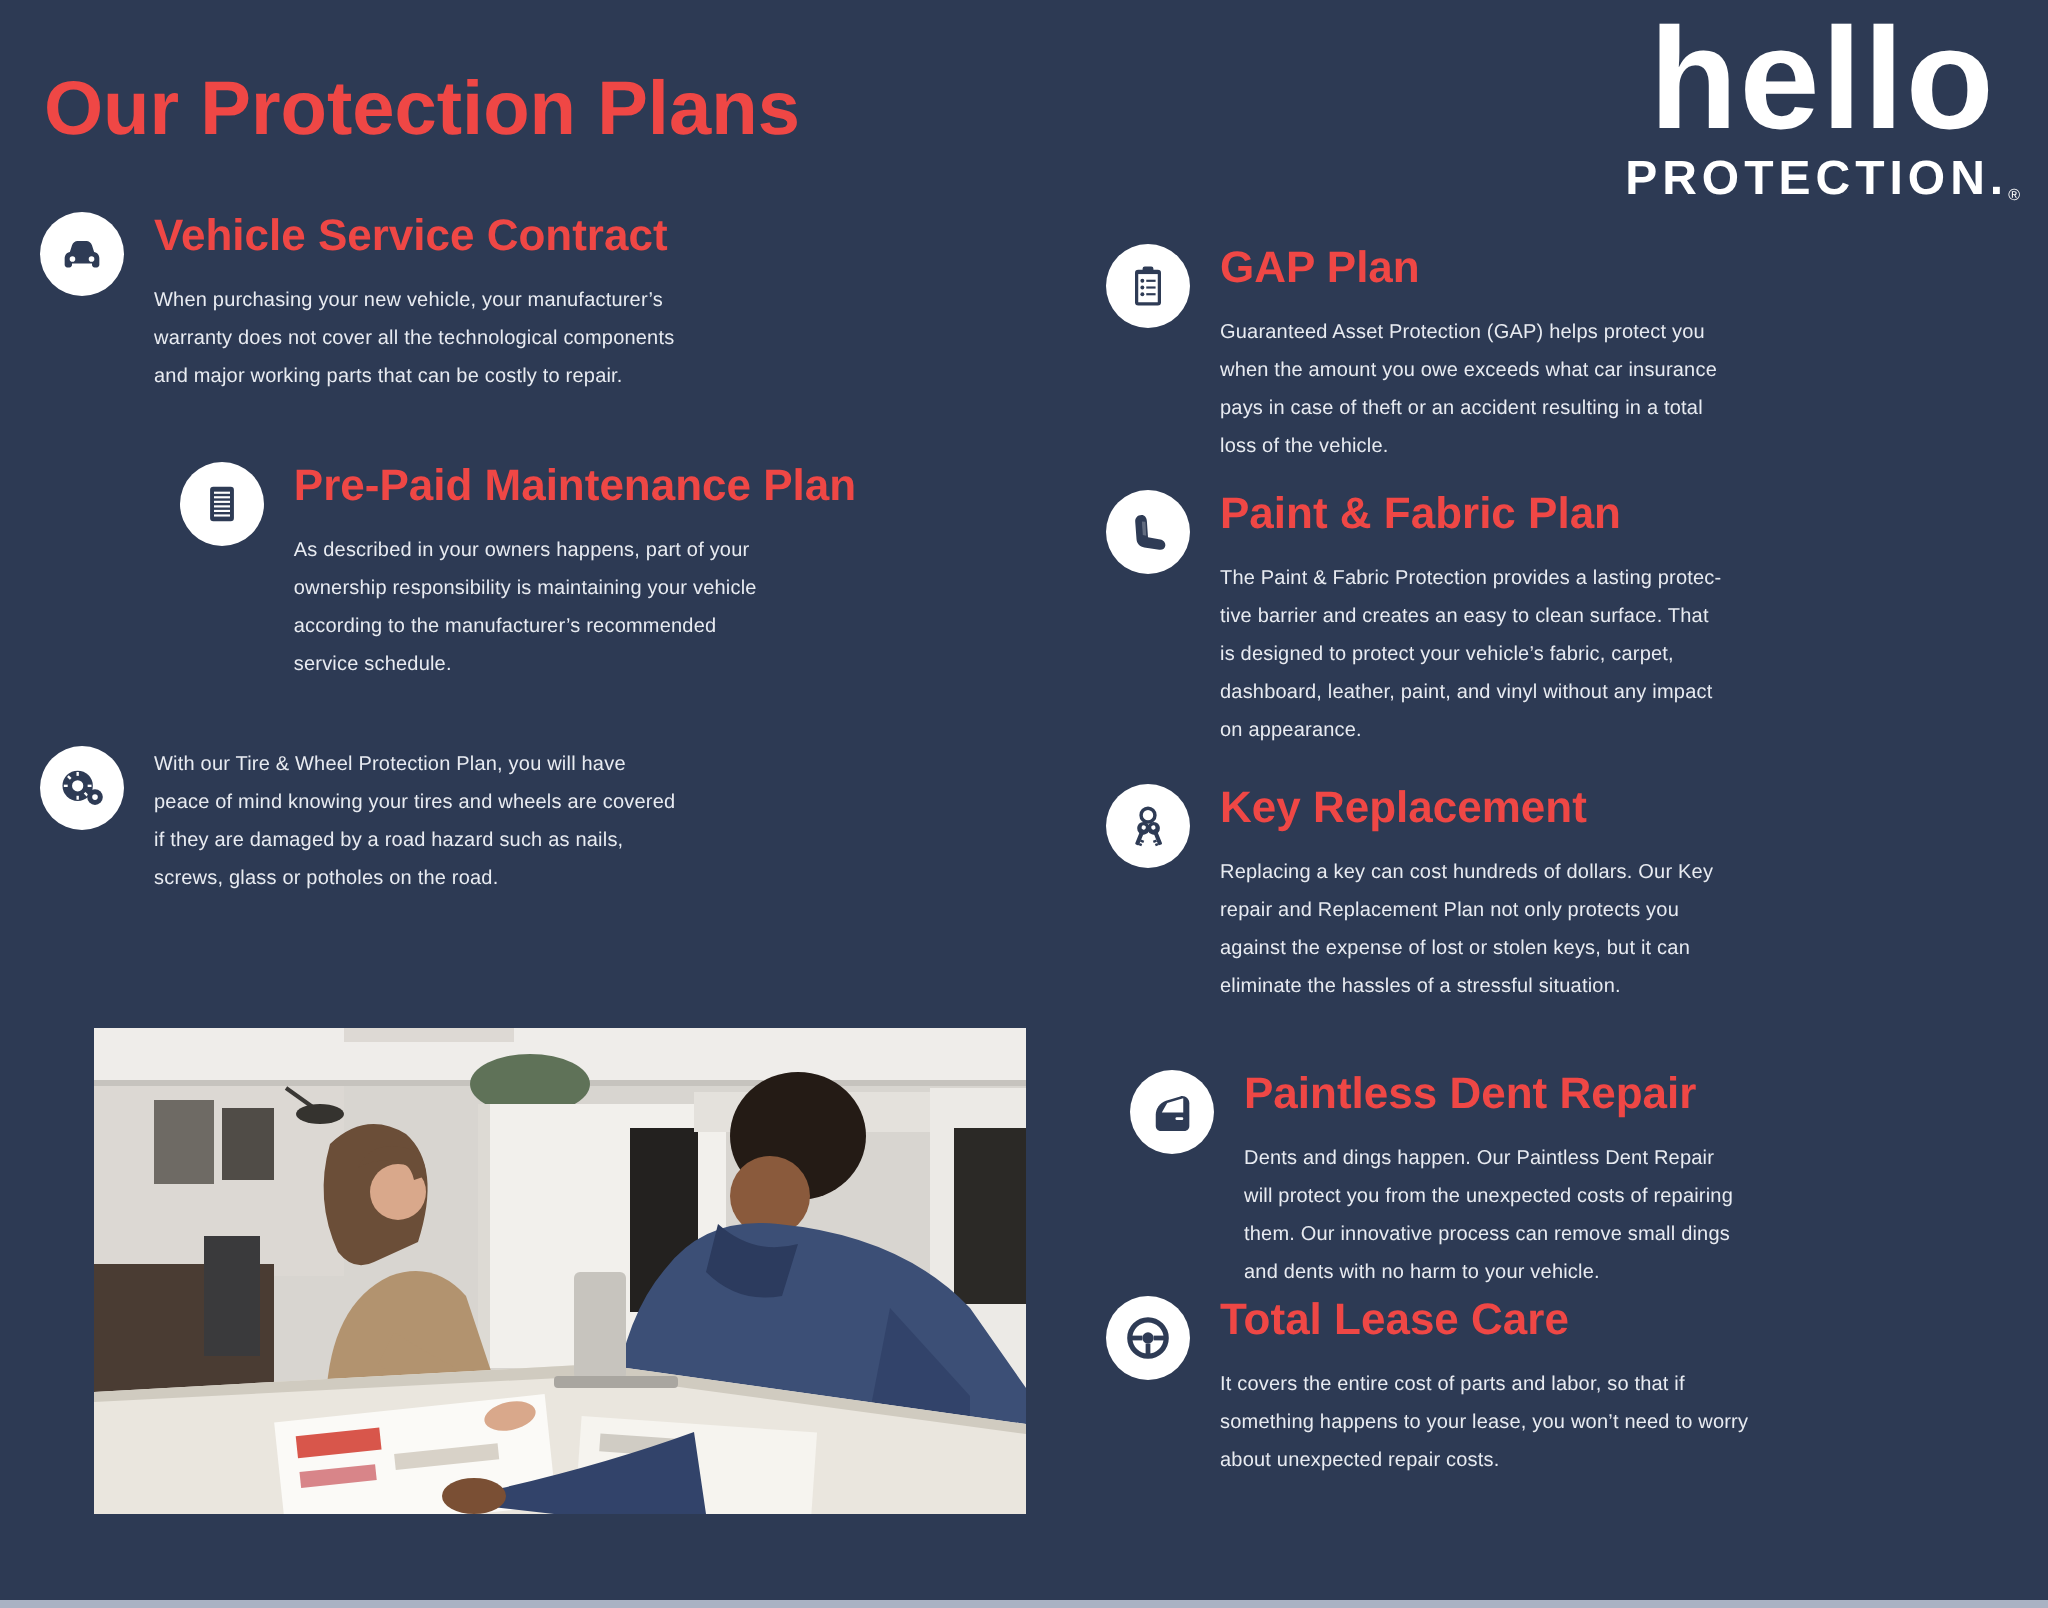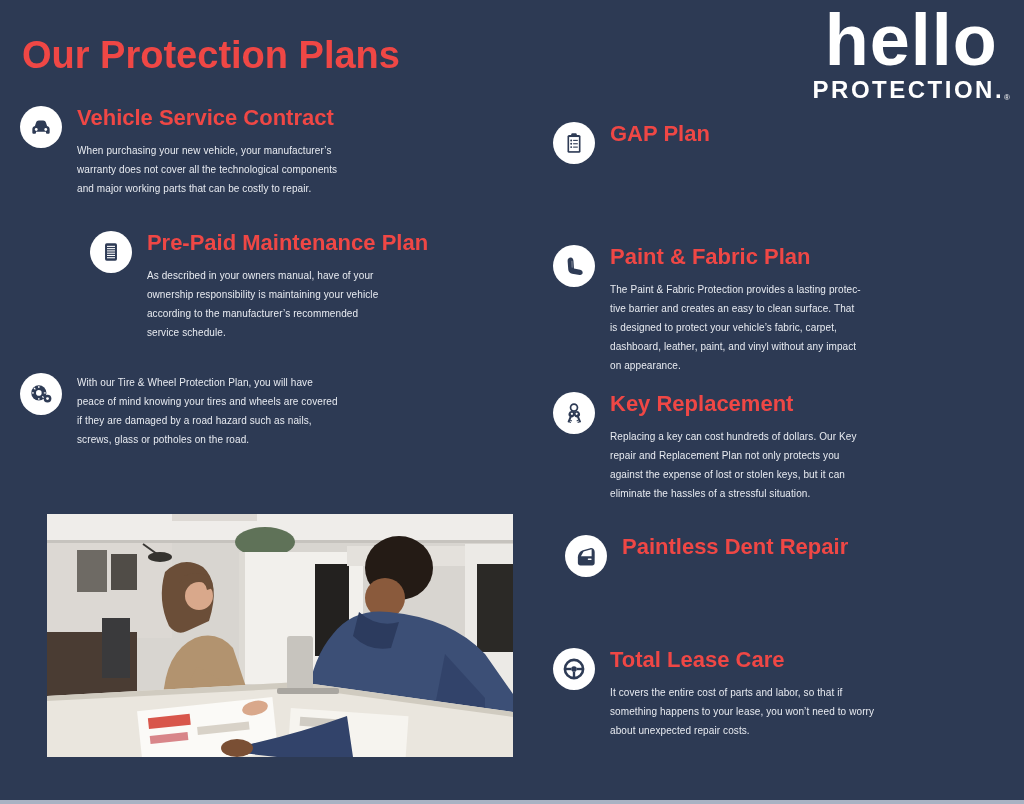--- a/index.html
+++ b/index.html
@@ -67,21 +67,21 @@
             <line x1="8.3" y1="8.9" x2="15.7" y2="8.9"></line>
           <line x1="8.3" y1="11" x2="15.7" y2="11"></line>
             <line x1="8.3" y1="13.1" x2="15.7" y2="13.1"></line>
           <line x1="8.3" y1="15.2" x2="15.7" y2="15.2"></line>
             <line x1="8.3" y1="17.3" x2="15.7" y2="17.3"></line>
         </g>
       </svg>
     </span>
     <div class="plan-text">
       <h3>Pre-Paid Maintenance Plan</h3>
-      <p>As described in your owners manual, have of your
+      <p>As described in your owners happens, part of your
 ownership responsibility is maintaining your vehicle
 according to the manufacturer’s recommended
 service schedule.</p>
     </div>
   </div>
 
   <div class="plan-item col-left" style="left:20px;top:373px;">
     <span class="icon-circle">
       <svg width="26" height="26" viewBox="0 0 24 24">
         <circle cx="10" cy="11" r="7" fill="#2e3b55"></circle>
@@ -167,20 +167,24 @@
             <rect x="11.2" y="9.1" width="4.3" height="1"></rect>
           <circle cx="9.4" cy="12.7" r="0.9"></circle>
             <rect x="11.2" y="12.2" width="4.3" height="1"></rect>
           <circle cx="9.4" cy="15.8" r="0.9"></circle>
             <rect x="11.2" y="15.3" width="4.3" height="1"></rect>
         </g>
       </svg>
     </span>
     <div class="plan-text">
       <h3>GAP Plan</h3>
+      <p>Guaranteed Asset Protection (GAP) helps protect you
+when the amount you owe exceeds what car insurance
+pays in case of theft or an accident resulting in a total
+loss of the vehicle.</p>
     </div>
   </div>
 
   <div class="plan-item col-right" style="left:553px;top:392px;">
     <span class="icon-circle">
       <svg width="26" height="26" viewBox="0 0 24 24">
         <circle cx="12" cy="7" r="3.2" fill="none" stroke="#2e3b55" stroke-width="1.6"></circle>
         <g fill="#2e3b55" transform="rotate(22 9.5 14)">
           <circle cx="9.5" cy="13" r="2.9"></circle>
             <circle cx="9.5" cy="12.6" r="1" fill="#ffffff"></circle>
@@ -226,20 +230,24 @@
   <div class="plan-item col-right" style="left:565px;top:525px;margin-top:10px;">
     <span class="icon-circle">
       <svg width="26" height="26" viewBox="0 0 24 24">
         <path fill="#2e3b55" d="M4.5 18.5v-5.2c0-2.9 1.9-5.6 4.7-6.5l6.6-2c2.1-.6 4.2 1 4.2 3.2v10.5c0 1.3-1 2.3-2.3 2.3H6.8c-1.3 0-2.3-1-2.3-2.3z"></path>
         <path fill="#ffffff" d="M7.3 12.2l2.5-4.4 7.4-2.1v6.5z"></path>
         <rect x="13.6" y="14.4" width="3.6" height="1.3" rx="0.6" fill="#ffffff"></rect>
       </svg>
     </span>
     <div class="plan-text">
       <h3>Paintless Dent Repair</h3>
+      <p>Dents and dings happen. Our Paintless Dent Repair
+will protect you from the unexpected costs of repairing
+them. Our innovative process can remove small dings
+and dents with no harm to your vehicle.</p>
     </div>
   </div>
 
   <div class="plan-item col-right" style="left:553px;top:648px;">
     <span class="icon-circle">
       <svg width="26" height="26" viewBox="0 0 24 24">
         <circle cx="12" cy="12" r="8.4" fill="none" stroke="#2e3b55" stroke-width="2.4"></circle>
         <circle cx="12" cy="12" r="2.6" fill="#2e3b55"></circle>
         <g stroke="#2e3b55" stroke-width="2.2">
           <line x1="3.8" y1="12" x2="9.4" y2="12"></line>

